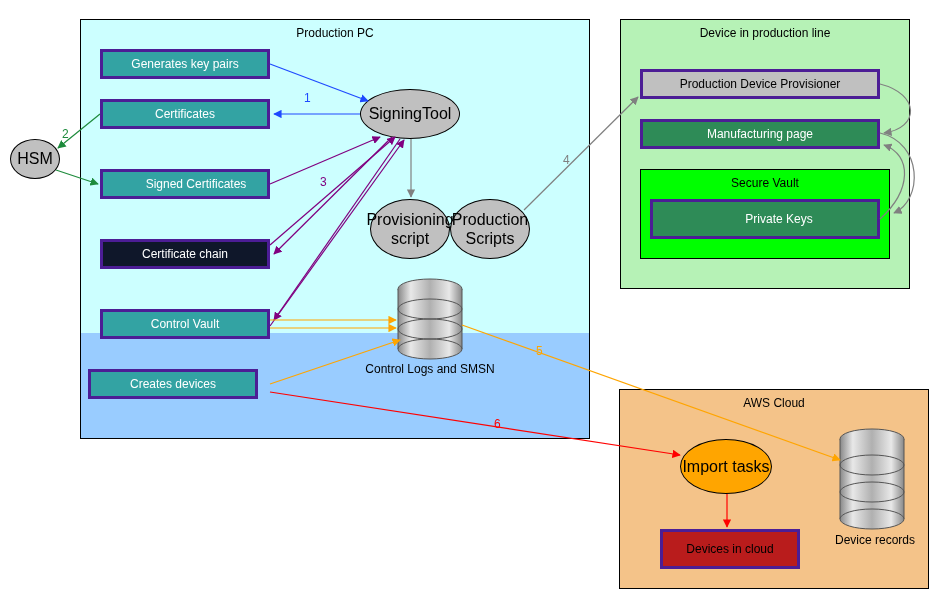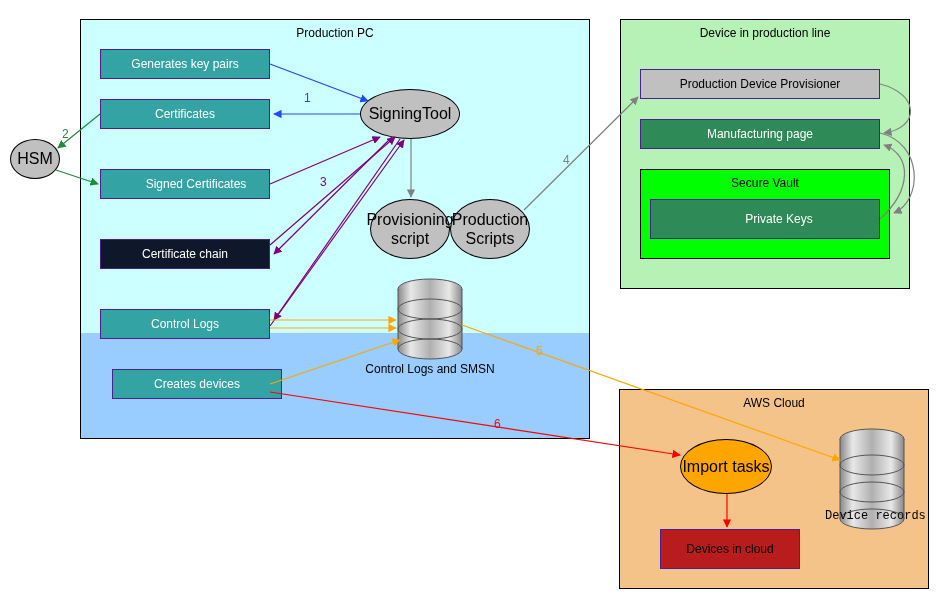--- a/index.html
+++ b/index.html
@@ -17,21 +17,21 @@
     position: absolute;
     border: 1px solid #000;
   }
   .label {
     position: absolute;
     text-align: center;
     white-space: nowrap;
   }
   .box {
     position: absolute;
-    border: 1px solid #4c1d95;
+    border: 3px solid #4c1d95;
     display: flex;
     align-items: center;
     justify-content: center;
     text-align: center;
     font-size: 12px;
   }
   .ellipse {
     position: absolute;
     border: 1px solid #000;
     border-radius: 50%;
@@ -53,22 +53,22 @@
 
 <div class="container" style="left:80px; top:19px; width:510px; height:420px; background:#ccffff;">
   <div style="position:absolute; left:0; bottom:0; width:100%; height:105px; background:#99ccff;"></div>
 </div>
 <div class="label" style="left:80px; top:26px; width:510px;">Production PC</div>
 
 <div class="box" style="left:100px; top:49px; width:170px; height:30px; background:#33a3a3; color:#fff;">Generates key pairs</div>
 <div class="box" style="left:100px; top:99px; width:170px; height:30px; background:#33a3a3; color:#fff;">Certificates</div>
 <div class="box" style="left:100px; top:169px; width:170px; height:30px; background:#33a3a3; color:#fff;padding-left:22px;">Signed Certificates</div>
 <div class="box" style="left:100px; top:239px; width:170px; height:30px; background:#0f172a; color:#fff;">Certificate chain</div>
-<div class="box" style="left:100px; top:309px; width:170px; height:30px; background:#33a3a3; color:#fff;">Control Logs</div>
-<div class="box" style="left:112px; top:369px; width:170px; height:30px; background:#33a3a3; color:#fff;">Creates devices</div>
+<div class="box" style="left:100px; top:309px; width:170px; height:30px; background:#33a3a3; color:#fff;">Control Vault</div>
+<div class="box" style="left:88px; top:369px; width:170px; height:30px; background:#33a3a3; color:#fff;">Creates devices</div>
 
 <div class="ellipse" style="left:360px; top:89px; width:100px; height:50px; background:#c0c0c0;">SigningTool</div>
 
 <div class="ellipse" style="left:370px; top:199px; width:80px; height:60px; background:#c0c0c0; line-height:1.2;">Provisioning script</div>
 <div class="ellipse" style="left:450px; top:199px; width:80px; height:60px; background:#c0c0c0; line-height:1.2;">Production Scripts</div>
 
 <svg class="overlay">
   <defs>
     <linearGradient id="dbgrad1" x1="0" y1="0" x2="1" y2="0">
       <stop offset="0%" stop-color="#888"></stop>
@@ -121,21 +121,21 @@
   <g>
     <ellipse cx="872" cy="439" rx="32" ry="10" fill="url(#dbgrad2)" stroke="#555"></ellipse>
     <rect x="840" y="439" width="64" height="80" fill="url(#dbgrad2)" stroke="none"></rect>
     <path d="M840,439 v80" stroke="#555"></path>
       <path d="M904,439 v80" stroke="#555"></path>
     <ellipse cx="872" cy="519" rx="32" ry="10" fill="url(#dbgrad2)" stroke="#555"></ellipse>
     <ellipse cx="872" cy="465" rx="32" ry="10" fill="none" stroke="#555"></ellipse>
     <ellipse cx="872" cy="492" rx="32" ry="10" fill="none" stroke="#555"></ellipse>
   </g>
 </svg>
-<div class="label" style="left:825px; top:509px; width:100px;font-family:Liberation Mono, monospace;">Device records</div>
+<div class="label" style="left:825px; top:533px; width:100px;">Device records</div>
 
 <svg class="overlay">
   <defs>
     <marker id="arr-blue" viewBox="0 0 10 10" refX="9" refY="5" markerWidth="7" markerHeight="7" orient="auto">
       <path d="M0,0 L10,5 L0,10 z" fill="#1e49ff"></path>
     </marker>
     <marker id="arr-green" viewBox="0 0 10 10" refX="9" refY="5" markerWidth="7" markerHeight="7" orient="auto">
       <path d="M0,0 L10,5 L0,10 z" fill="#1e8b3c"></path>
     </marker>
     <marker id="arr-purple" viewBox="0 0 10 10" refX="9" refY="5" markerWidth="7" markerHeight="7" orient="auto">

